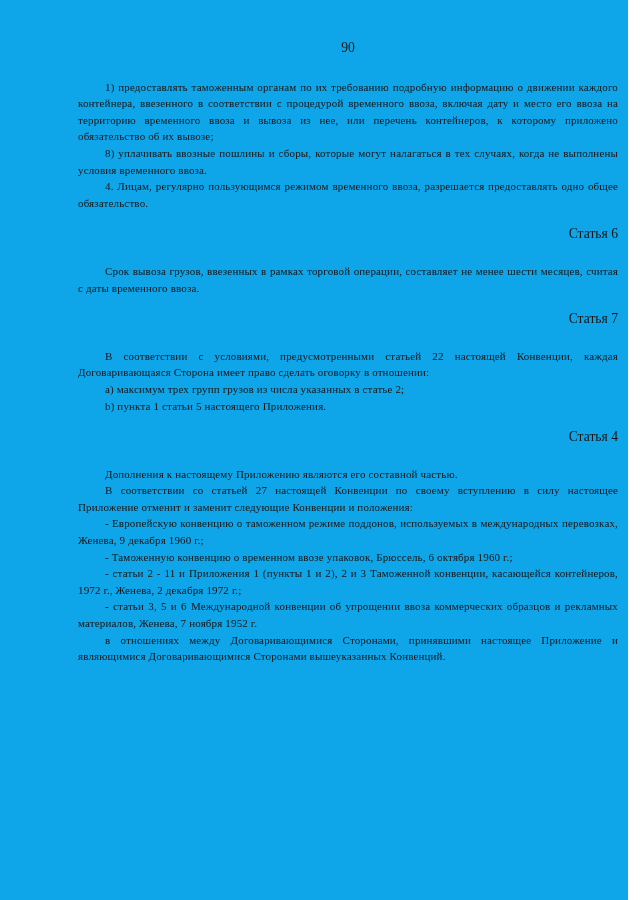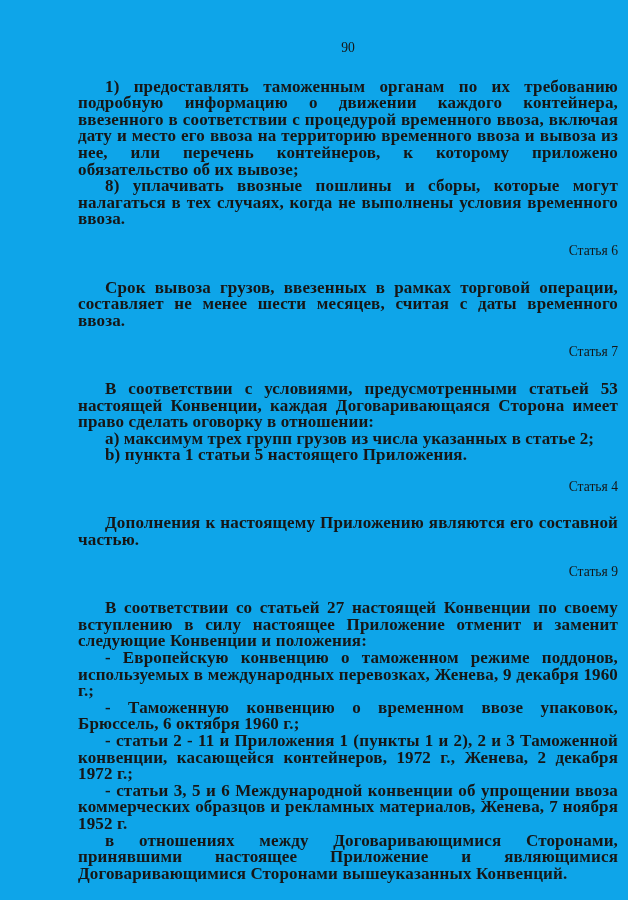--- a/index.html
+++ b/index.html
@@ -19,54 +19,53 @@
     background: #0ea5e9;
     padding: 40px 10px 0 78px;
   }
   .pagenum {
     font-size: 13.6px;
     line-height: 16.6px;
     text-align: center;
     margin-bottom: 22px;
   }
   .para {
-    font-size: 17px;
+    font-size: 11px;
     line-height: 16.6px;
     text-align: justify;
     text-indent: 27px;
     letter-spacing: 0.15px;
-    font-weight: bold;
   }
   .heading {
     font-size: 13.6px;
     line-height: 16.6px;
     text-align: right;
     margin: 15px 0 20px 0;
   }
 </style>
 </head>
 <body>
 
 <div class="page">
   <div class="pagenum">90</div>
 
   <p class="para">1) предоставлять таможенным органам по их требованию подробную информацию о движении каждого контейнера, ввезенного в соответствии с процедурой временного ввоза, включая дату и место его ввоза на территорию временного ввоза и вывоза из нее, или перечень контейнеров, к которому приложено обязательство об их вывозе;</p>
   <p class="para">8) уплачивать ввозные пошлины и сборы, которые могут налагаться в тех случаях, когда не выполнены условия временного ввоза.</p>
+  <p class="para">4. Лицам, регулярно пользующимся режимом временного ввоза, разрешается предоставлять одно общее обязательство.</p>
 
   <p class="heading">Статья 6</p>
   <p class="para">Срок вывоза грузов, ввезенных в рамках торговой операции, составляет не менее шести месяцев, считая с даты временного ввоза.</p>
 
   <p class="heading">Статья 7</p>
-  <p class="para">В соответствии с условиями, предусмотренными статьей 53 настоящей Конвенции, каждая Договаривающаяся Сторона имеет право сделать оговорку в отношении:</p>
+  <p class="para">В соответствии с условиями, предусмотренными статьей 22 настоящей Конвенции, каждая Договаривающаяся Сторона имеет право сделать оговорку в отношении:</p>
   <p class="para">а) максимум трех групп грузов из числа указанных в статье 2;</p>
   <p class="para">b) пункта 1 статьи 5 настоящего Приложения.</p>
 
   <p class="heading">Статья 4</p>
   <p class="para">Дополнения к настоящему Приложению являются его составной частью.</p>
 
-  <p class="heading">Статья 9</p>
   <p class="para">В соответствии со статьей 27 настоящей Конвенции по своему вступлению в силу настоящее Приложение отменит и заменит следующие Конвенции и положения:</p>
   <p class="para">- Европейскую конвенцию о таможенном режиме поддонов, используемых в международных перевозках, Женева, 9 декабря 1960 г.;</p>
   <p class="para">- Таможенную конвенцию о временном ввозе упаковок, Брюссель, 6 октября 1960 г.;</p>
   <p class="para">- статьи 2 - 11 и Приложения 1 (пункты 1 и 2), 2 и 3 Таможенной конвенции, касающейся контейнеров, 1972 г., Женева, 2 декабря 1972 г.;</p>
   <p class="para">- статьи 3, 5 и 6 Международной конвенции об упрощении ввоза коммерческих образцов и рекламных материалов, Женева, 7 ноября 1952 г.</p>
   <p class="para">в отношениях между Договаривающимися Сторонами, принявшими настоящее Приложение и являющимися Договаривающимися Сторонами вышеуказанных Конвенций.</p>
 </div>
 
 </body></html>

